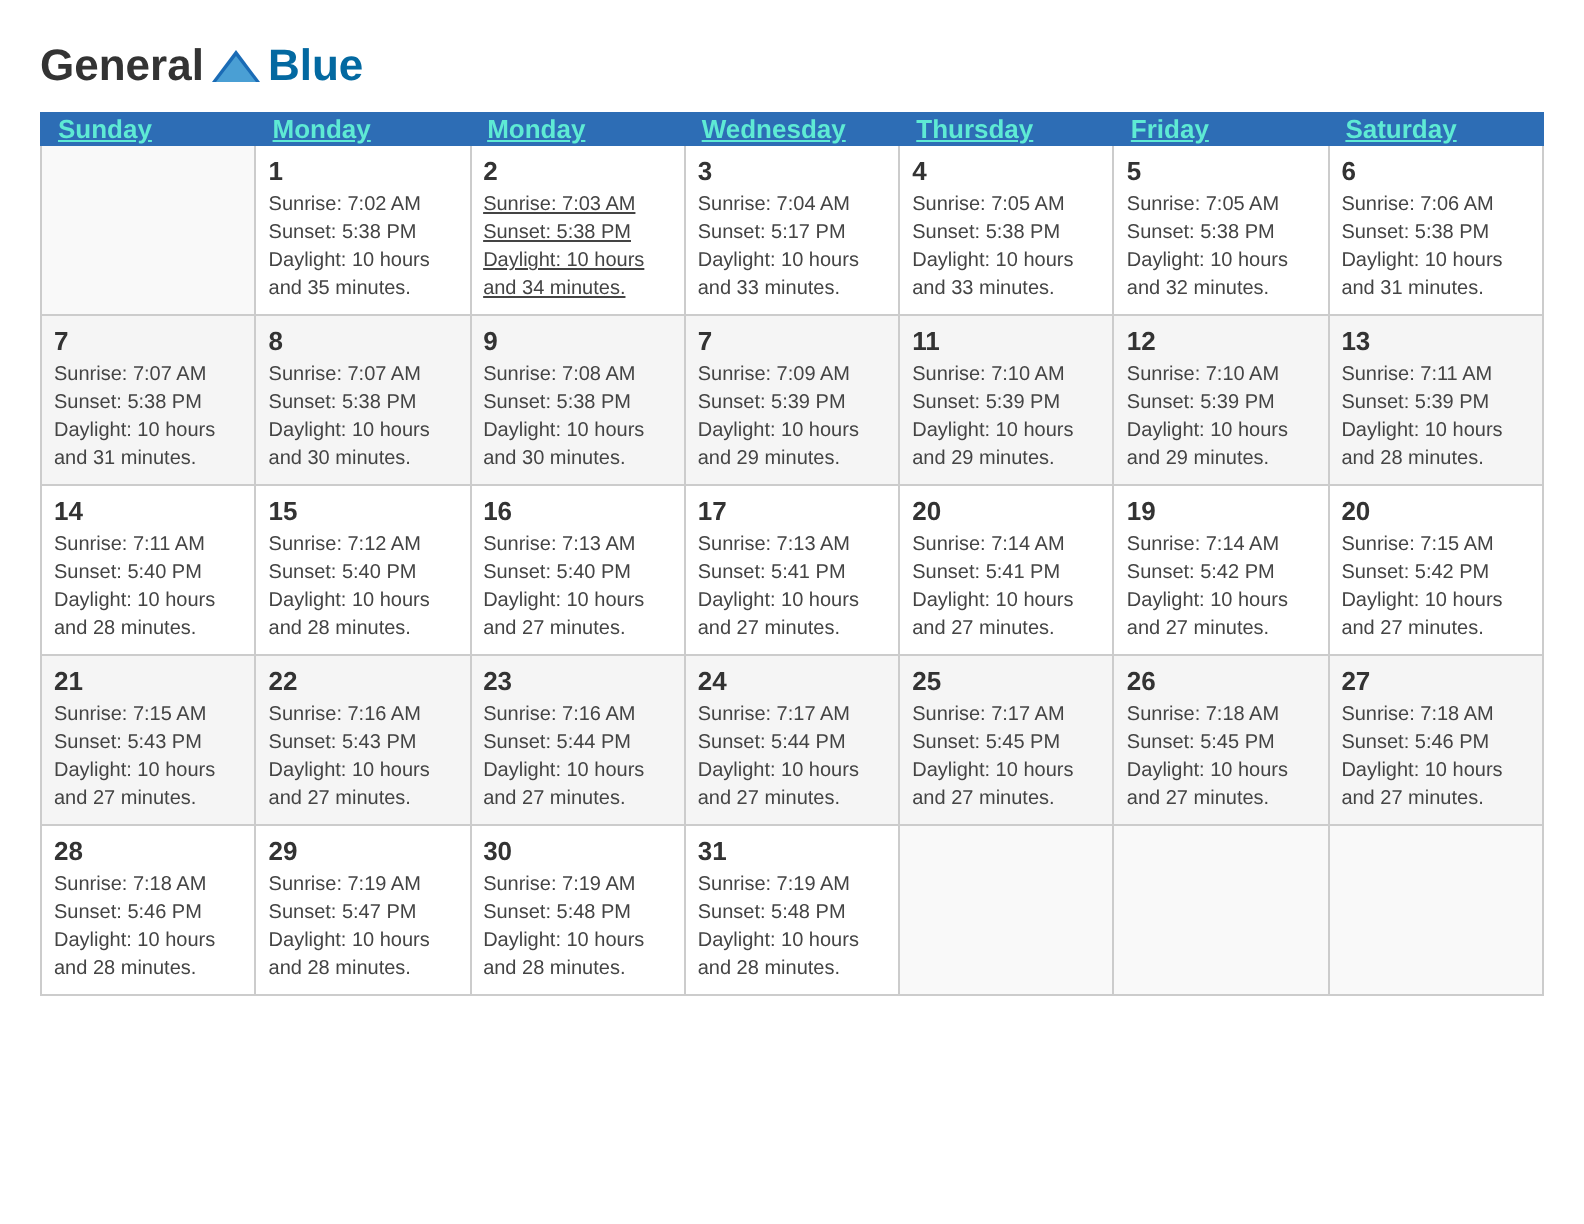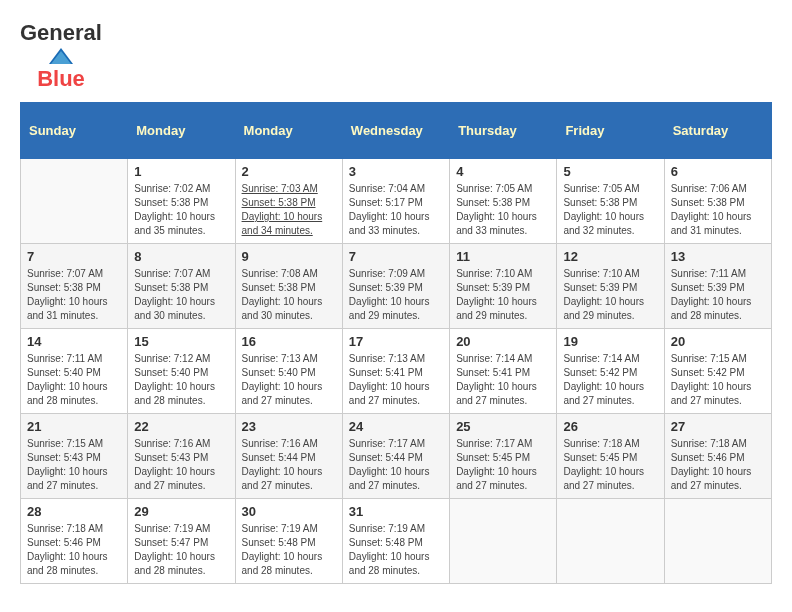--- a/index.html
+++ b/index.html
@@ -20,24 +20,23 @@
       display: flex;
       flex-direction: column;
       align-items: flex-start;
     }
     .logo-text {
       display: flex;
       align-items: center;
       font-size: 22px;
       font-weight: bold;
       color: #333;
-      flex-direction: column;
     }
     .logo-general { color: #333; }
-    .logo-blue { color: #ef4444; }
+    .logo-blue { color: #0369a1; }
     .logo-icon {
       width: 28px;
       height: 20px;
       margin: 0 2px;
     }
     .title-block {
       text-align: right;
     }
     .month-title {
       font-size: 36px;
@@ -49,25 +48,26 @@
       font-size: 16px;
       color: #555;
     }
     .calendar {
       width: 100%;
       border-collapse: collapse;
       border: 1px solid #ccc;
     }
     .calendar th {
       background-color: #2d6db5;
-      color: #fef9c3;
+      color: #5eead4;
       text-align: left;
-      padding: 20px 8px;
+      padding: 0 8px;
       font-size: 13px;
       border: 1px solid #2d6db5;
+      text-decoration: underline;
     }
     .calendar td {
       vertical-align: top;
       padding: 5px 6px;
       border: 1px solid #ccc;
       width: calc(100% / 7);
       min-height: 80px;
       font-size: 10.5px;
       color: #333;
       background: #fff;

